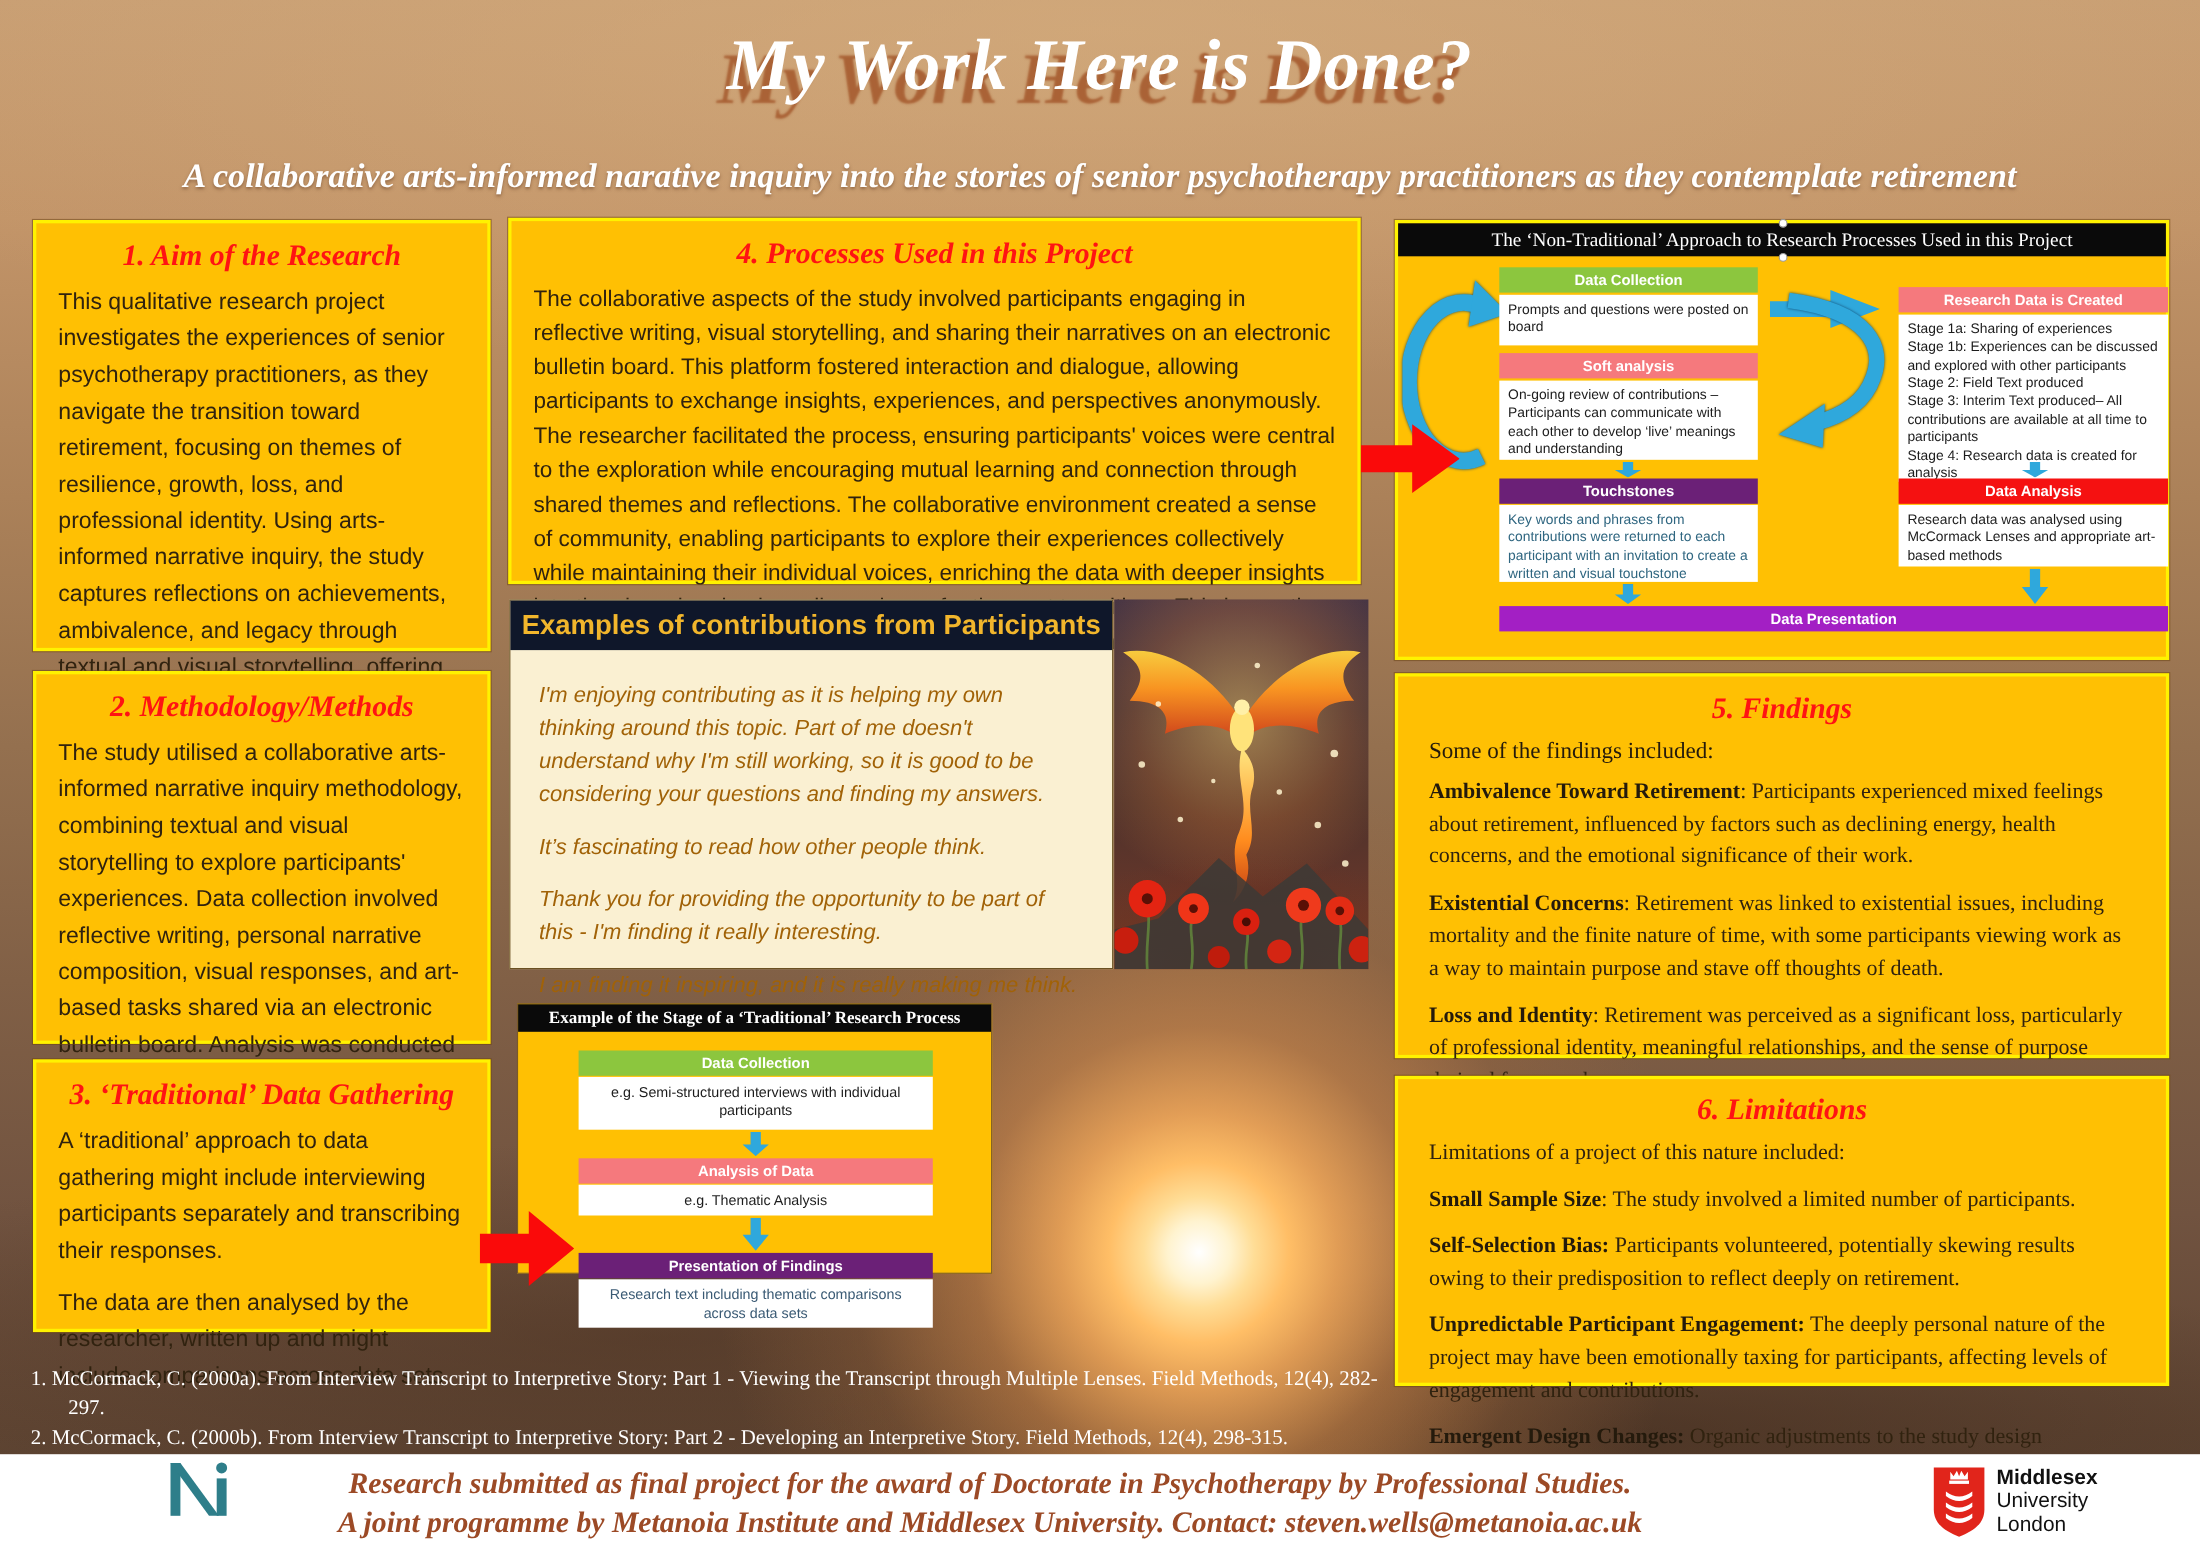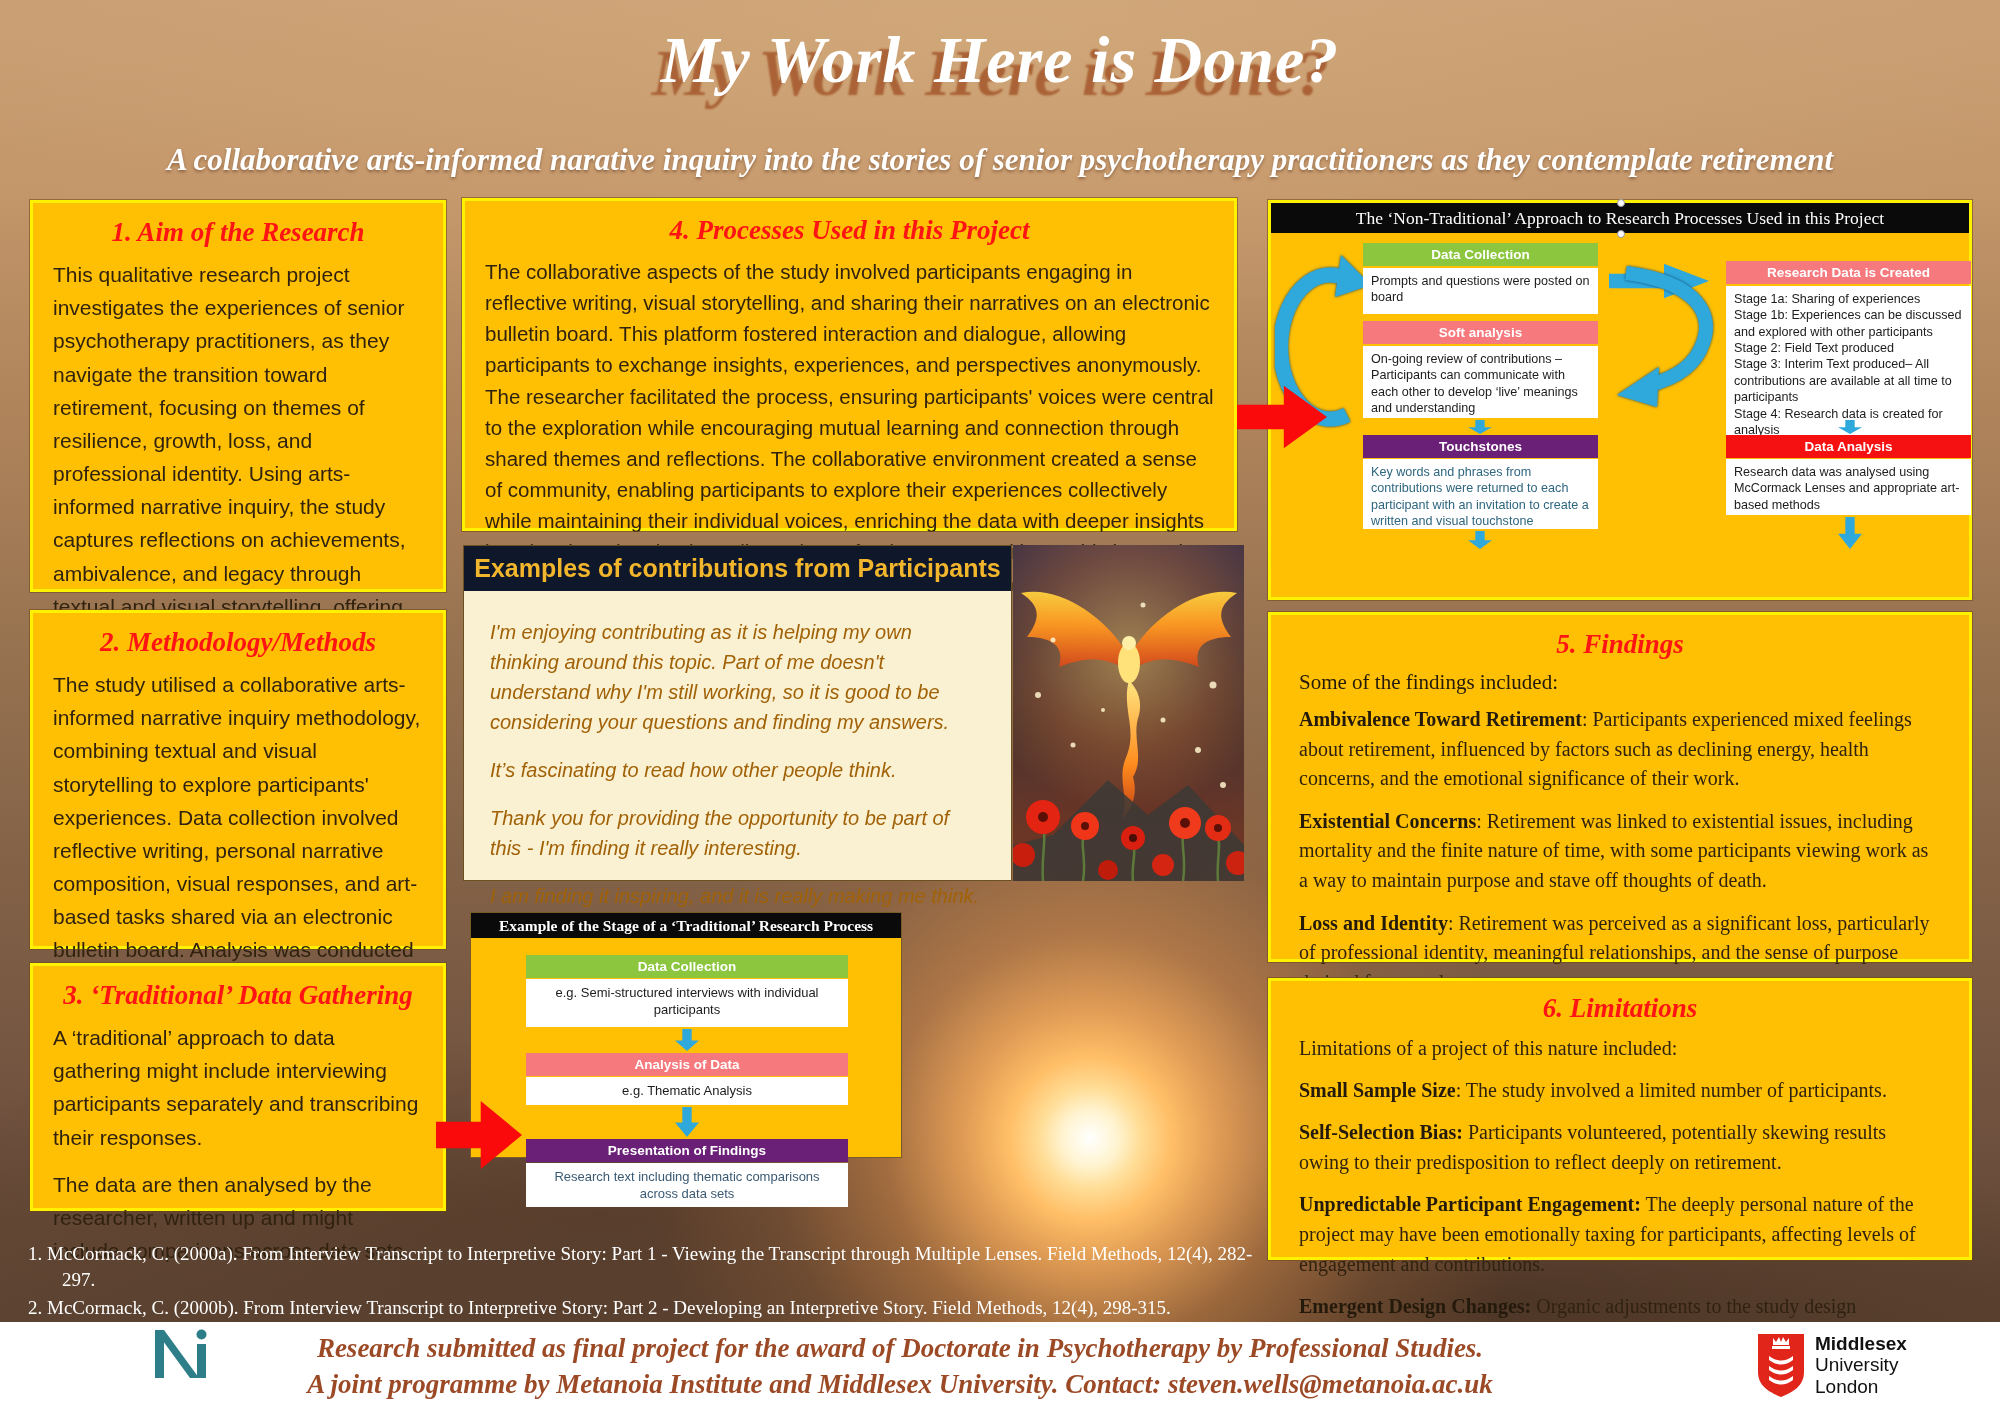--- a/index.html
+++ b/index.html
@@ -225,20 +225,21 @@
     <div class="arrow-down" style="left:566px;top:217px;width:26px;height:14px;"></div>
 
     <div class="node-hdr dpurple" style="left:92px;top:232px;width:235px;">Touchstones</div>
     <div class="node-body" style="left:92px;top:256px;width:235px;height:70px;color:#2f6680;">Key words and phrases from contributions were returned to each participant with an invitation to create a written and visual touchstone</div>
     <div class="node-hdr redhdr" style="left:455px;top:232px;width:245px;">Data Analysis</div>
     <div class="node-body" style="left:455px;top:256px;width:245px;height:56px;">Research data was analysed using McCormack Lenses and appropriate art-based methods</div>
 
     <div class="arrow-down" style="left:196px;top:328px;width:26px;height:18px;"></div>
     <div class="arrow-down" style="left:566px;top:314px;width:26px;height:32px;"></div>
 
+    <div class="node-hdr magenta" style="left:92px;top:348px;width:608px;">Data Presentation</div>
   </div>
 
   <div class="arrow-right-red" style="left:1237px;top:383px;width:90px;height:68px;"></div>
 
   <div class="panel fl" style="left:1268px;top:612px;width:704px;height:350px;padding:10px 28px;">
     <h2>5. Findings</h2>
     <p class="intro-serif">Some of the findings included:</p>
     <div class="body">
       <p><b>Ambivalence Toward Retirement</b><span>: Participants experienced mixed feelings about retirement, influenced by factors such as declining energy, health concerns, and the emotional significance of their work.</span></p>
       <p><b>Existential Concerns</b><span>: Retirement was linked to existential issues, including mortality and the finite nature of time, with some participants viewing work as a way to maintain purpose and stave off thoughts of death.</span></p>

